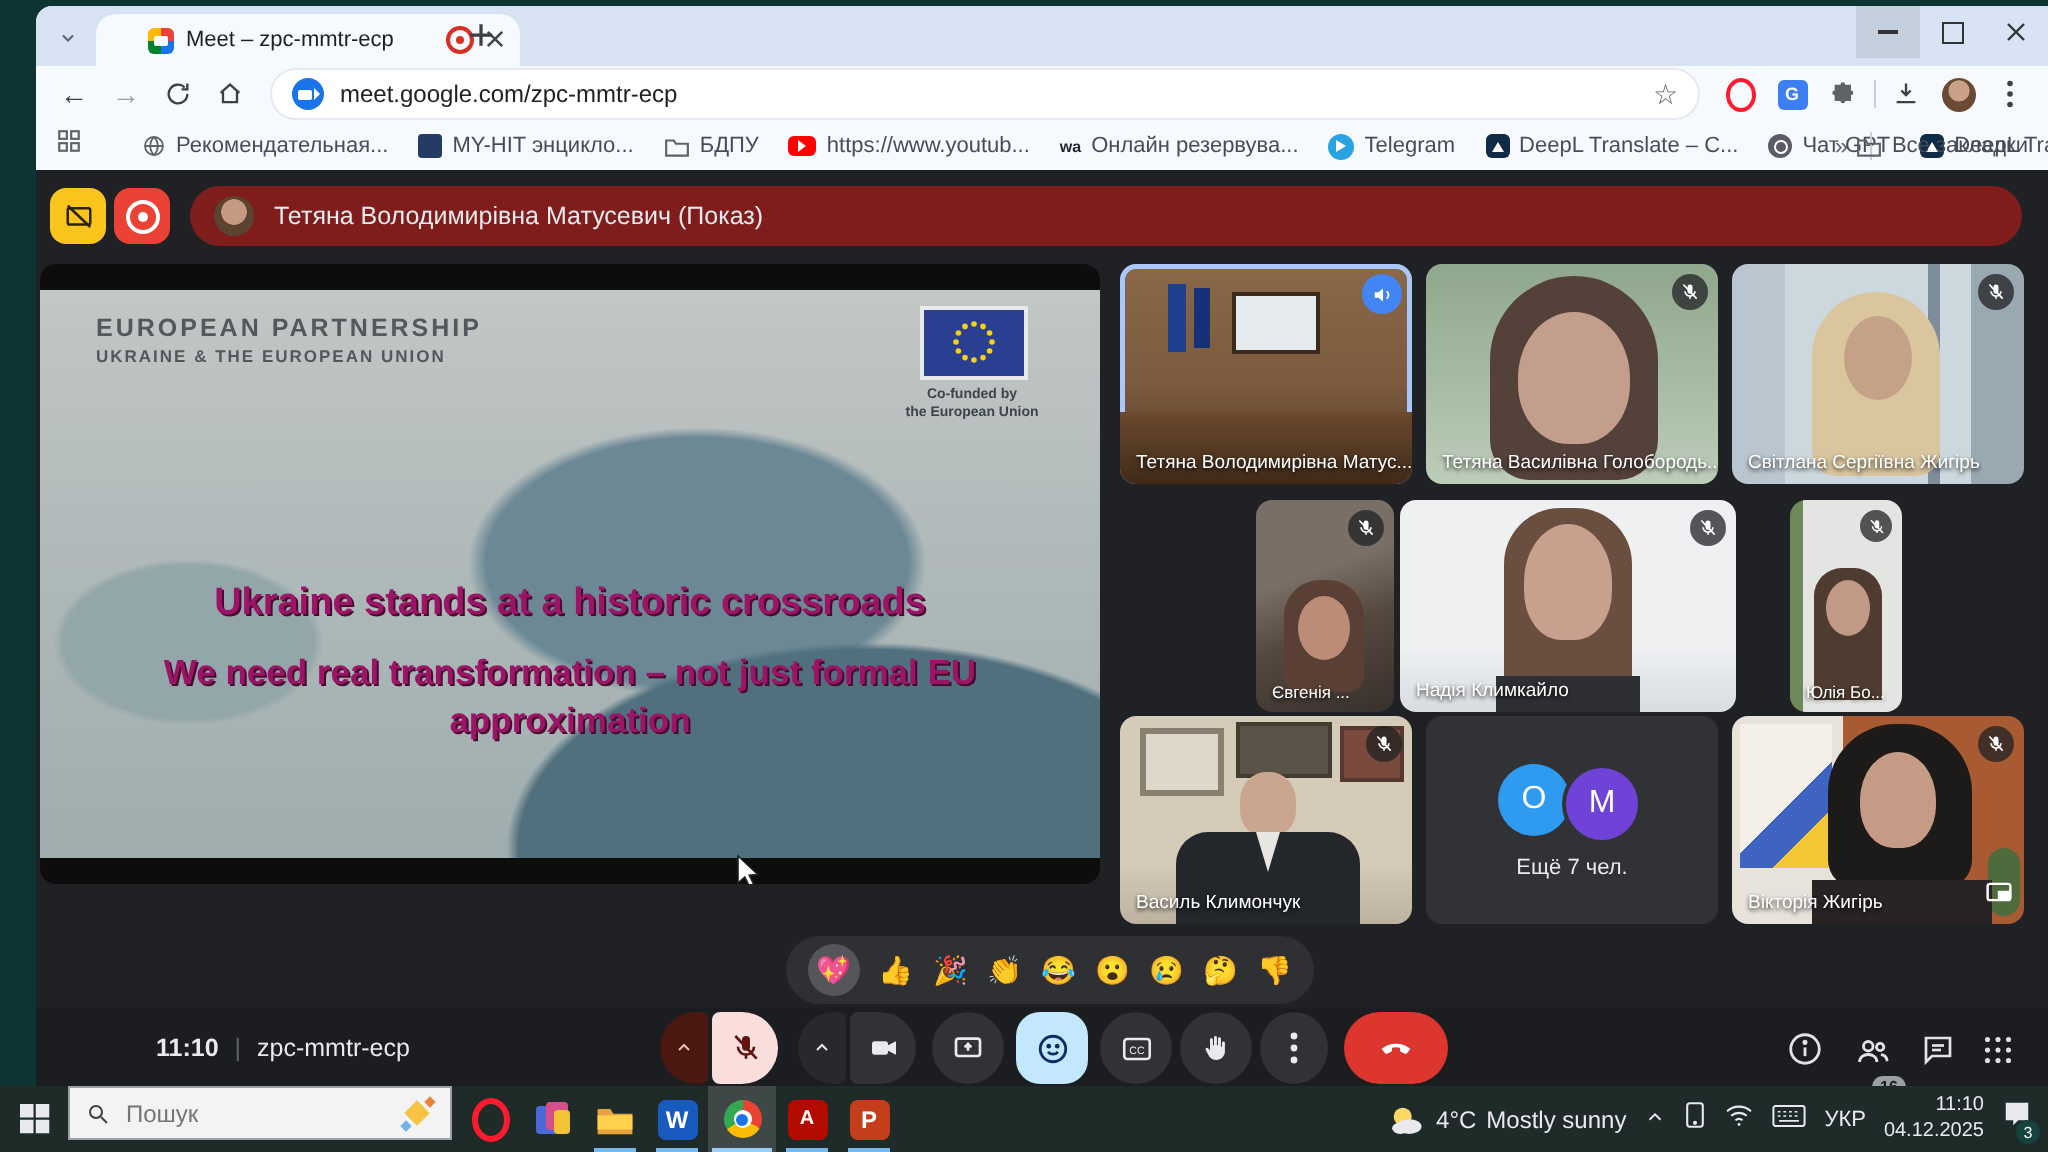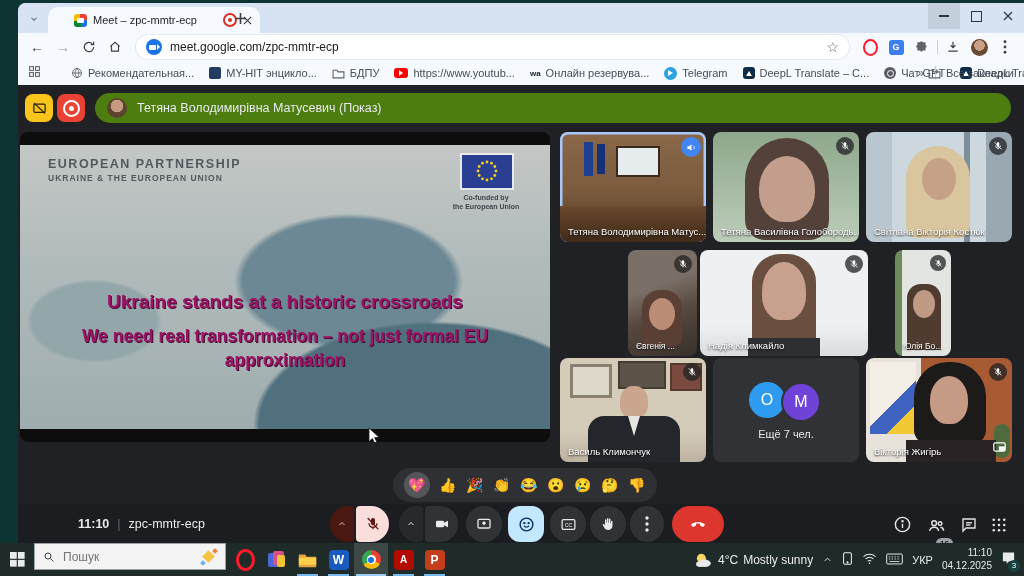--- a/index.html
+++ b/index.html
@@ -17,21 +17,21 @@
   .toolbar{height:28px;background:#f6f9fe;display:flex;align-items:center;padding:0 8px;gap:4px;}
   .navic{width:22px;height:22px;display:flex;align-items:center;justify-content:center;font-size:14px;color:#3c4043;border-radius:50%;}
   .omni{flex:1;height:24px;background:#fff;border-radius:13px;display:flex;align-items:center;padding:0 10px;gap:8px;margin:0 6px;box-shadow:0 0 0 1px #e4e9f2;}
   .url{font-size:12px;color:#202124;flex:1;}
   .bkbar{height:24px;background:#f6f9fe;display:flex;align-items:center;padding:0 10px;gap:15px;position:relative;}
   .bk{display:flex;align-items:center;gap:5px;font-size:11px;color:#474d57;white-space:nowrap;}
   .vdiv{width:1px;height:14px;background:#c9cfd8;}
 
   
   .meet{position:relative;height:458px;background:#202124;}
-  .pill{background:#4d7c0f;border-radius:16px;display:flex;align-items:center;gap:10px;padding:0 12px;color:#e8eaed;font-size:12.5px;}
+  .pill{background:#7f1d1d;border-radius:16px;display:flex;align-items:center;gap:10px;padding:0 12px;color:#e8eaed;font-size:12.5px;}
   .tile{position:absolute;background:#3c4043;border-radius:8px;overflow:hidden;}
   .tname{position:absolute;left:8px;bottom:5px;font-size:9.5px;color:#fff;text-shadow:0 1px 2px rgba(0,0,0,.9);white-space:nowrap;}
   .micoff{position:absolute;top:5px;right:5px;width:18px;height:18px;border-radius:50%;background:rgba(32,33,36,.75);display:flex;align-items:center;justify-content:center;color:#fff;}
   .ctrl{position:absolute;height:36px;display:flex;align-items:center;justify-content:center;border-radius:50%;background:#313235;color:#e8eaed;}
   .rbadge{position:absolute;font-size:8px;font-weight:bold;background:#9aa0a6;color:#17191c;border-radius:8px;padding:1px 4px;margin-top:40px;}
 
   
   .tbar{position:absolute;left:0;top:543px;width:1024px;height:33px;background:#1e2b29;display:flex;align-items:flex-start;}
   .tslot{width:31px;height:33px;display:flex;align-items:center;justify-content:center;position:relative;}
   .openline{position:absolute;left:5px;bottom:0;width:21px;height:2px;background:#76b9ed;}
@@ -301,21 +301,21 @@
         <div class="a" style="left:98px;top:0;width:6px;height:110px;background:#7d8d99"></div>
         <div class="a" style="left:40px;top:14px;width:64px;height:92px;background:#d9c69e;border-radius:32px 32px 12px 12px"></div>
         <div class="a" style="left:56px;top:26px;width:34px;height:42px;background:#c5a287;border-radius:50%"></div>
         <div class="micoff">
             <svg width="10" height="10" viewBox="0 0 24 24">
               <path d="M12 3a3 3 0 0 1 3 3v5a3 3 0 0 1-6 0V6a3 3 0 0 1 3-3z" fill="#fff"></path>
               <path d="M6 11a6 6 0 0 0 12 0M12 17v3" stroke="#fff" stroke-width="2" fill="none"></path>
               <line x1="4" y1="3" x2="20" y2="20" stroke="#fff" stroke-width="2"></line>
             </svg>
           </div>
-        <span class="tname">Світлана Вікторія Костюк</span>
+        <span class="tname">Світлана Сергіївна Жигірь</span>
       </div>
 
       <div class="tile" style="left:610px;top:165px;width:69px;height:106px;background:linear-gradient(160deg,#7a6f66 0 35%,#55483f 60%,#38302a)">
         <div class="a" style="left:14px;top:40px;width:40px;height:56px;background:#5a4034;border-radius:18px 18px 8px 8px"></div>
         <div class="a" style="left:21px;top:48px;width:26px;height:32px;background:#bb8d77;border-radius:50%"></div>
         <div class="micoff">
             <svg width="10" height="10" viewBox="0 0 24 24">
               <path d="M12 3a3 3 0 0 1 3 3v5a3 3 0 0 1-6 0V6a3 3 0 0 1 3-3z" fill="#fff"></path>
               <path d="M6 11a6 6 0 0 0 12 0M12 17v3" stroke="#fff" stroke-width="2" fill="none"></path>
               <line x1="4" y1="3" x2="20" y2="20" stroke="#fff" stroke-width="2"></line>

